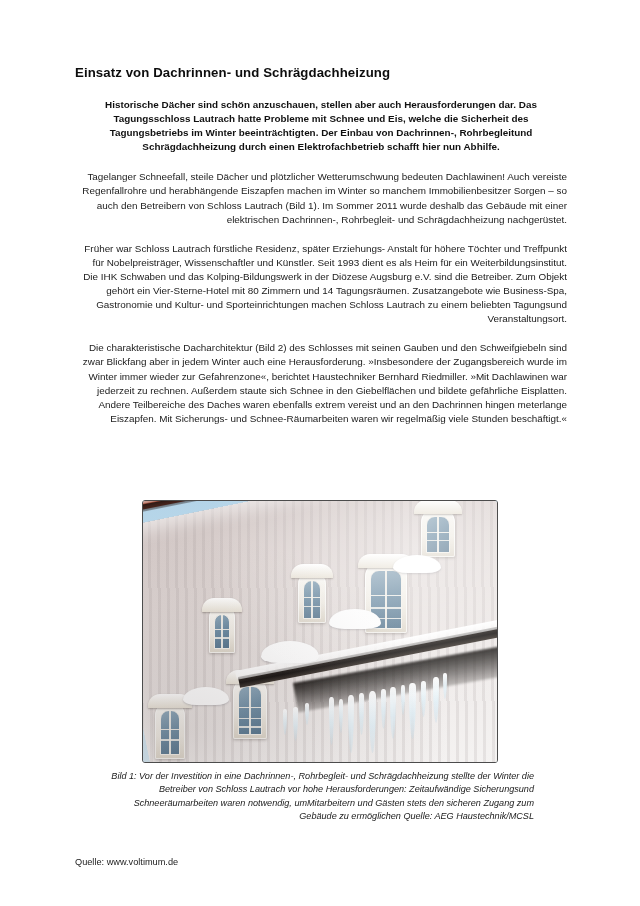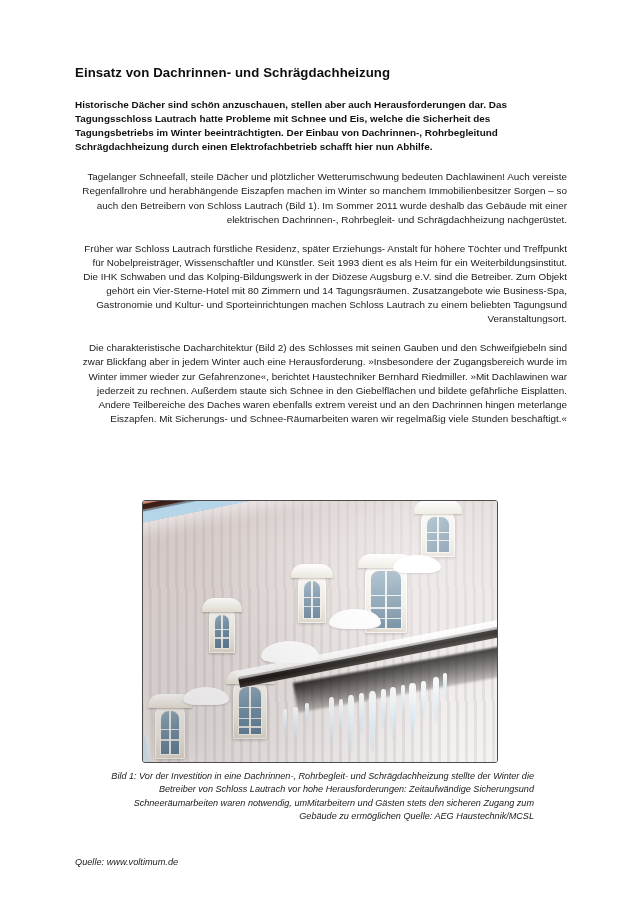--- a/index.html
+++ b/index.html
@@ -41,21 +41,21 @@
     letter-spacing: 0.1px;
     margin: 0 0 17px 0;
     color: #0d0d0d;
   }
 
   .lead {
     font-size: 9.9px;
     font-weight: bold;
     line-height: 14.1px;
     margin: 0 0 16px 0;
-    text-align: left;
+    text-align: center;
     color: #111111;
   }
 
   .body-par {
     font-size: 9.9px;
     font-weight: normal;
     line-height: 14.1px;
     margin: 0 0 15px 0;
     text-align: right;
     color: #1a1a1a;
@@ -275,21 +275,20 @@
   }
 
   
   .source {
     position: absolute;
     left: 75px;
     top: 856px;
     font-size: 9.2px;
     line-height: 13px;
     color: #1a1a1a;
-    font-style: italic;
   }
 </style>
 </head>
 <body>
 
 <div class="page">
 
   <div class="content">
 
     <h1 class="doc-title">Einsatz von Dachrinnen- und Schrägdachheizung</h1>

